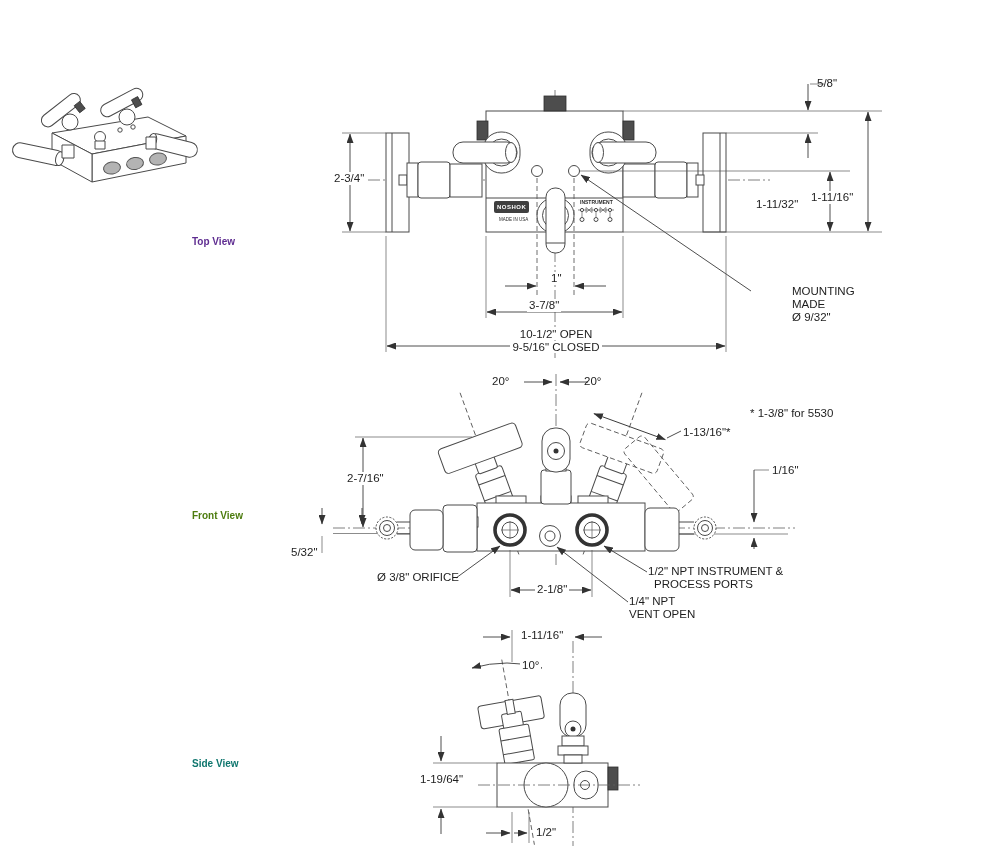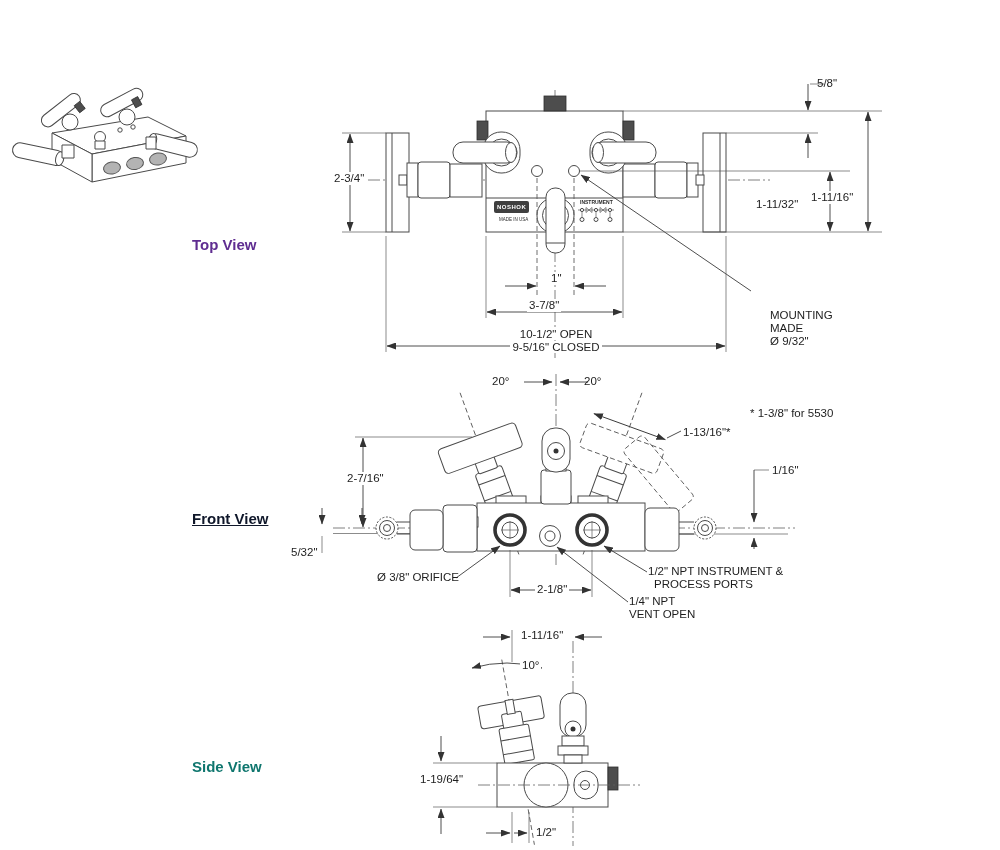--- a/index.html
+++ b/index.html
@@ -13,21 +13,21 @@
   .of  { stroke:var(--line); stroke-width:1; fill:#fff; }
   .dk  { stroke:#2e2e2e; stroke-width:.8; fill:#4d4d4d; }
   .dim { stroke:#3a3a3a; stroke-width:.9; fill:none; }
   .thin{ stroke:#5a5a5a; stroke-width:.7; fill:none; }
   .cl  { stroke:#606060; stroke-width:.8; fill:none; stroke-dasharray:12 3 2 3; }
   .dsh { stroke:#5e5e5e; stroke-width:.9; fill:none; stroke-dasharray:5 3; }
   .dshf{ stroke:#5e5e5e; stroke-width:.9; fill:#fff; stroke-dasharray:5 3; }
   .ring{ stroke:#333; stroke-width:3.6; fill:#fff; }
   .lbl { position:absolute; font-size:11.5px; color:#1d1d1d; white-space:nowrap; line-height:13px; }
   .wbg { background:#fff; padding:0 2px; }
-  .view-label { position:absolute; font-size:15px; font-weight:bold; color:#5f2d91; white-space:nowrap; }
+  .view-label { position:absolute; font-size:10px; font-weight:bold; color:#5f2d91; white-space:nowrap; }
   .tiny { position:absolute; white-space:nowrap; color:#2a2a2a; }
   .logo { position:absolute; background:#3f3f3f; color:#fff; font-weight:bold;
           font-size:6px; line-height:8px; padding:2px 3px; border-radius:2px; letter-spacing:.5px; }
   .center2 { position:absolute; width:170px; text-align:center; }
   .center2 span { background:#fff; padding:0 2px; }
 </style>
 </head>
 <body>
 
 <div id="stage">
@@ -291,34 +291,34 @@
     <line class="dim" x1="441" y1="736" x2="441" y2="761" marker-end="url(#ar)"></line>
     <line class="dim" x1="441" y1="834" x2="441" y2="809" marker-end="url(#ar)"></line>
     <line class="thin" x1="512" y1="812" x2="512" y2="843"></line>
     <line class="thin" x1="529" y1="812" x2="529" y2="843"></line>
     <line class="dim" x1="486" y1="833" x2="510" y2="833" marker-end="url(#ar)"></line>
     <line class="dim" x1="514" y1="833" x2="527" y2="833" marker-end="url(#ar)"></line>
   </g>
 </svg>
 
   <div class="view-label" style="left: 192px; top: 236px; color: rgb(95, 45, 145);">Top View</div>
-  <div class="view-label" style="left: 192px; top: 510px; color: #0f172a; text-decoration: underline;">Front View</div>
+  <div class="view-label" style="left: 192px; top: 510px; color: #4d7c0f;">Front View</div>
   <div class="view-label" style="left: 192px; top: 758px; color: #0f766e;">Side View</div>
 
   <span class="lbl wbg" style="left:332px; top:172px;">2-3/4"</span>
   <span class="lbl" style="left:817px; top:77px;">5/8"</span>
   <span class="lbl wbg" style="left:754px; top:198px;">1-11/32"</span>
   <span class="lbl wbg" style="left:809px; top:191px;">1-11/16"</span>
   <span class="lbl wbg" style="left:549px; top:272px;">1"</span>
   <span class="lbl wbg" style="left:527px; top:299px;">3-7/8"</span>
   <div class="center2 lbl" style="left:471px; top:328px;">
     <div><span>10-1/2" OPEN</span></div>
     <div><span>9-5/16" CLOSED</span></div>
   </div>
-  <div class="lbl" style="left:770px; top:285px;margin-top:24px;">
+  <div class="lbl" style="left:792px; top:285px;">
     <div>MOUNTING</div>
     <div>MADE</div>
     <div>Ø 9/32"</div>
   </div>
   <span class="logo" style="left:494px; top:201px;">NOSHOK</span>
   <span class="tiny" style="left:499px; top:217px; font-size:4.5px;">MADE IN USA</span>
   <span class="tiny" style="left:580px; top:199px; font-size:5px; font-weight:bold;">INSTRUMENT</span>
 
   <span class="lbl" style="left:492px; top:375px;">20°</span>
   <span class="lbl" style="left:584px; top:375px;">20°</span>

